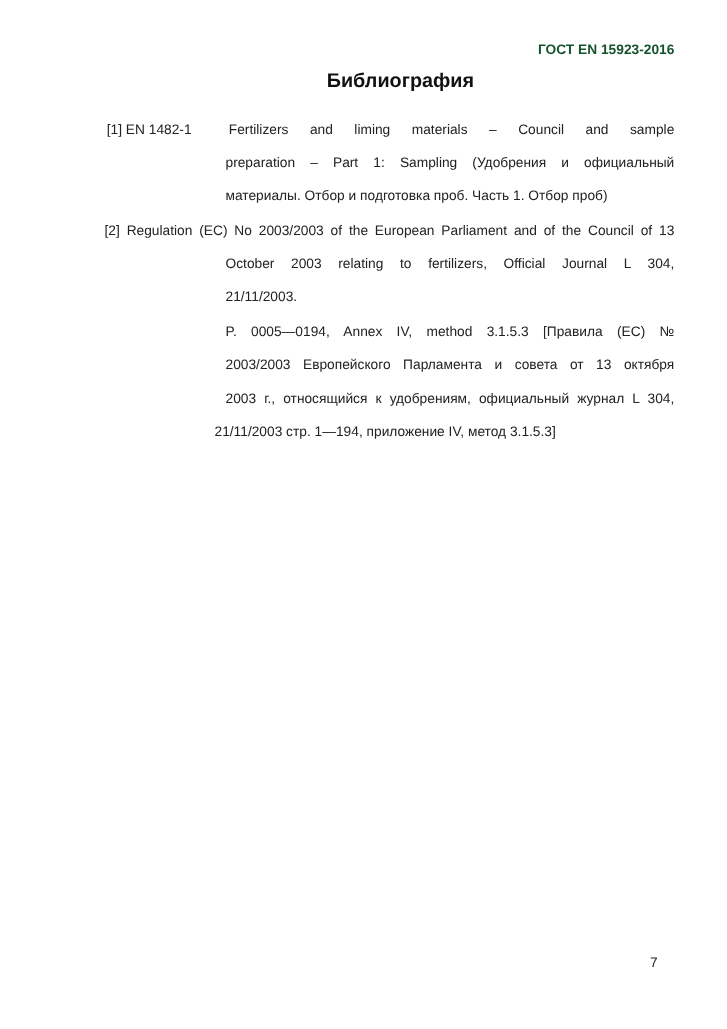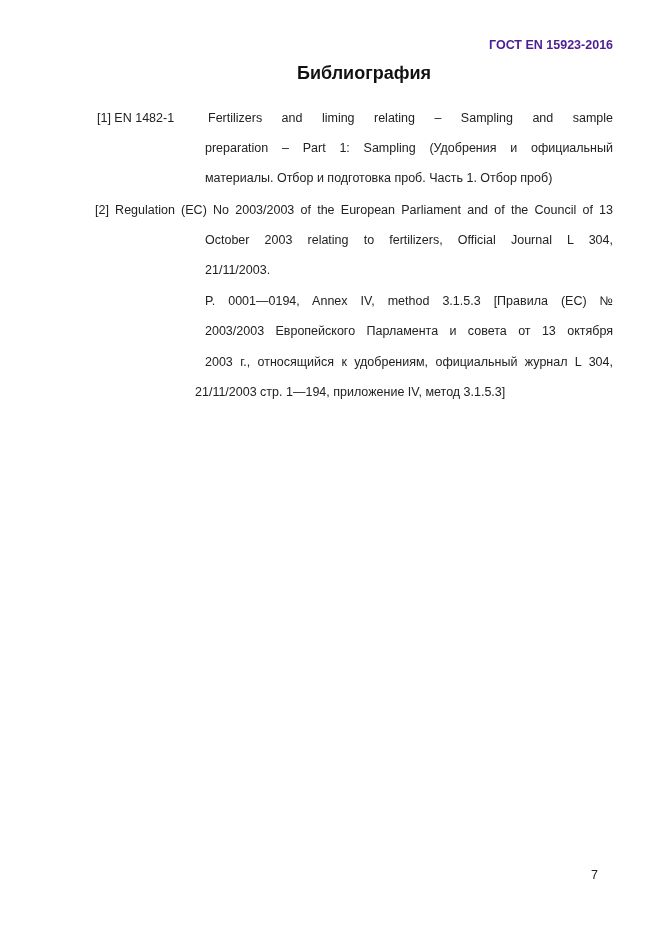--- a/index.html
+++ b/index.html
@@ -1,44 +1,44 @@
 <!DOCTYPE html>
 <html><head>
   <meta charset="utf-8">
   <style>
     html, body { margin: 0; padding: 0; }
     body {
       width: 661px; height: 935px; background: #ffffff; position: relative; overflow: hidden;
       font-family: "Liberation Sans", sans-serif; color: #1a1a1a;
     }
     .abs { position: absolute; white-space: nowrap; }
-    .header-code { top: 38px; left: 489px; font-size: 12.5px; font-weight: bold; color: #4c1d95; }
+    .header-code { top: 38px; left: 489px; font-size: 12.5px; font-weight: bold; color: #14532d; }
     .title { top: 63px; left: 297px; font-size: 18px; font-weight: bold; color: #111; }
     .line { font-size: 12.5px; line-height: 16px; color: #222; }
     .just { text-align: justify; text-align-last: justify; white-space: normal; overflow: hidden; height: 16px; }
     .page-num { top: 868px; left: 591px; font-size: 12.5px; color: #222; }
   </style>
 </head>
 <body>
 
 <div class="abs header-code">ГОСТ EN 15923-2016</div>
 <div class="abs title">Библиография</div>
 
 <div>
   <div>
     <div class="abs line" style="top:110px; left:97px;">[1] EN 1482-1</div>
-    <div class="abs line just" style="top:110px; left:208px; width:405px;">Fertilizers and liming relating – Sampling and sample</div>
+    <div class="abs line just" style="top:110px; left:208px; width:405px;">Fertilizers and liming materials – Council and sample</div>
     <div class="abs line just" style="top:140px; left:205px; width:408px;">preparation – Part 1: Sampling (Удобрения и официальный</div>
     <div class="abs line" style="top:170px; left:205px;">материалы. Отбор и подготовка проб. Часть 1. Отбор проб)</div>
   </div>
 
   <div>
     <div class="abs line just" style="top:202px; left:95px; width:518px;">[2] Regulation (EC) No 2003/2003 of the European Parliament and of the Council of 13</div>
     <div class="abs line just" style="top:232px; left:205px; width:408px;">October 2003 relating to fertilizers, Official Journal L 304,</div>
     <div class="abs line" style="top:262px; left:205px;">21/11/2003.</div>
-    <div class="abs line just" style="top:293px; left:205px; width:408px;">P. 0001—0194, Annex IV, method 3.1.5.3 [Правила (EC) №</div>
+    <div class="abs line just" style="top:293px; left:205px; width:408px;">P. 0005—0194, Annex IV, method 3.1.5.3 [Правила (EC) №</div>
     <div class="abs line just" style="top:323px; left:205px; width:408px;">2003/2003 Европейского Парламента и совета от 13 октября</div>
     <div class="abs line just" style="top:354px; left:205px; width:408px;">2003 г., относящийся к удобрениям, официальный журнал L 304,</div>
     <div class="abs line" style="top:384px; left:195px;">21/11/2003 стр. 1—194, приложение IV, метод 3.1.5.3]</div>
   </div>
 </div>
 
 <div class="abs page-num">7</div>
 
 </body></html>

